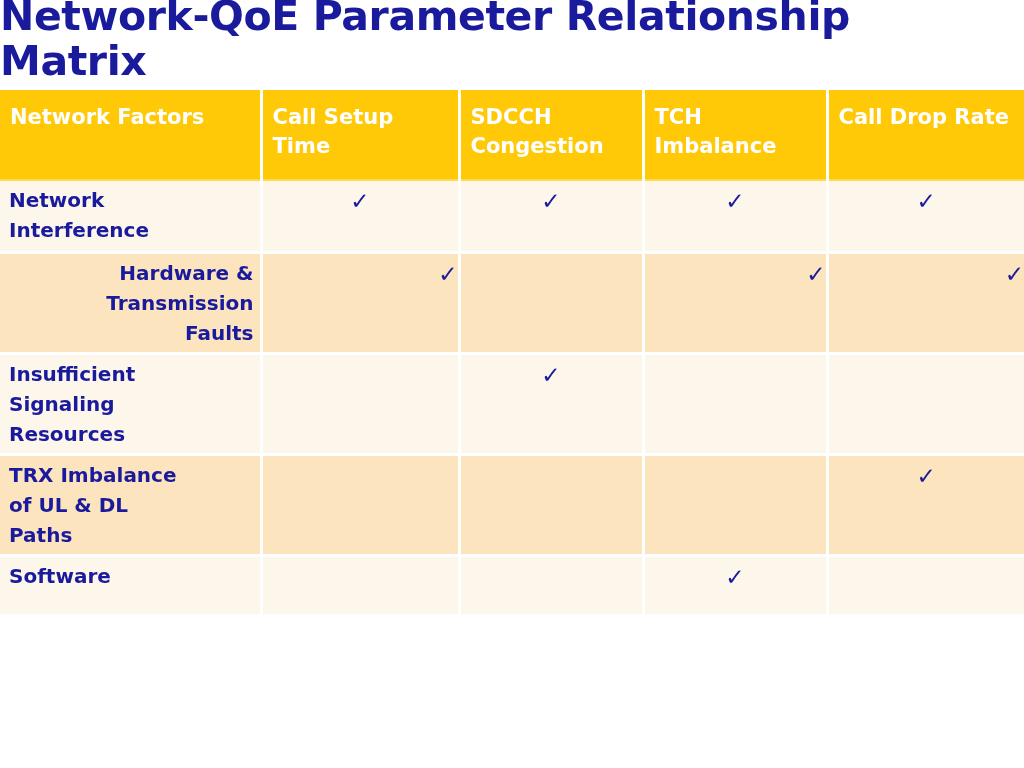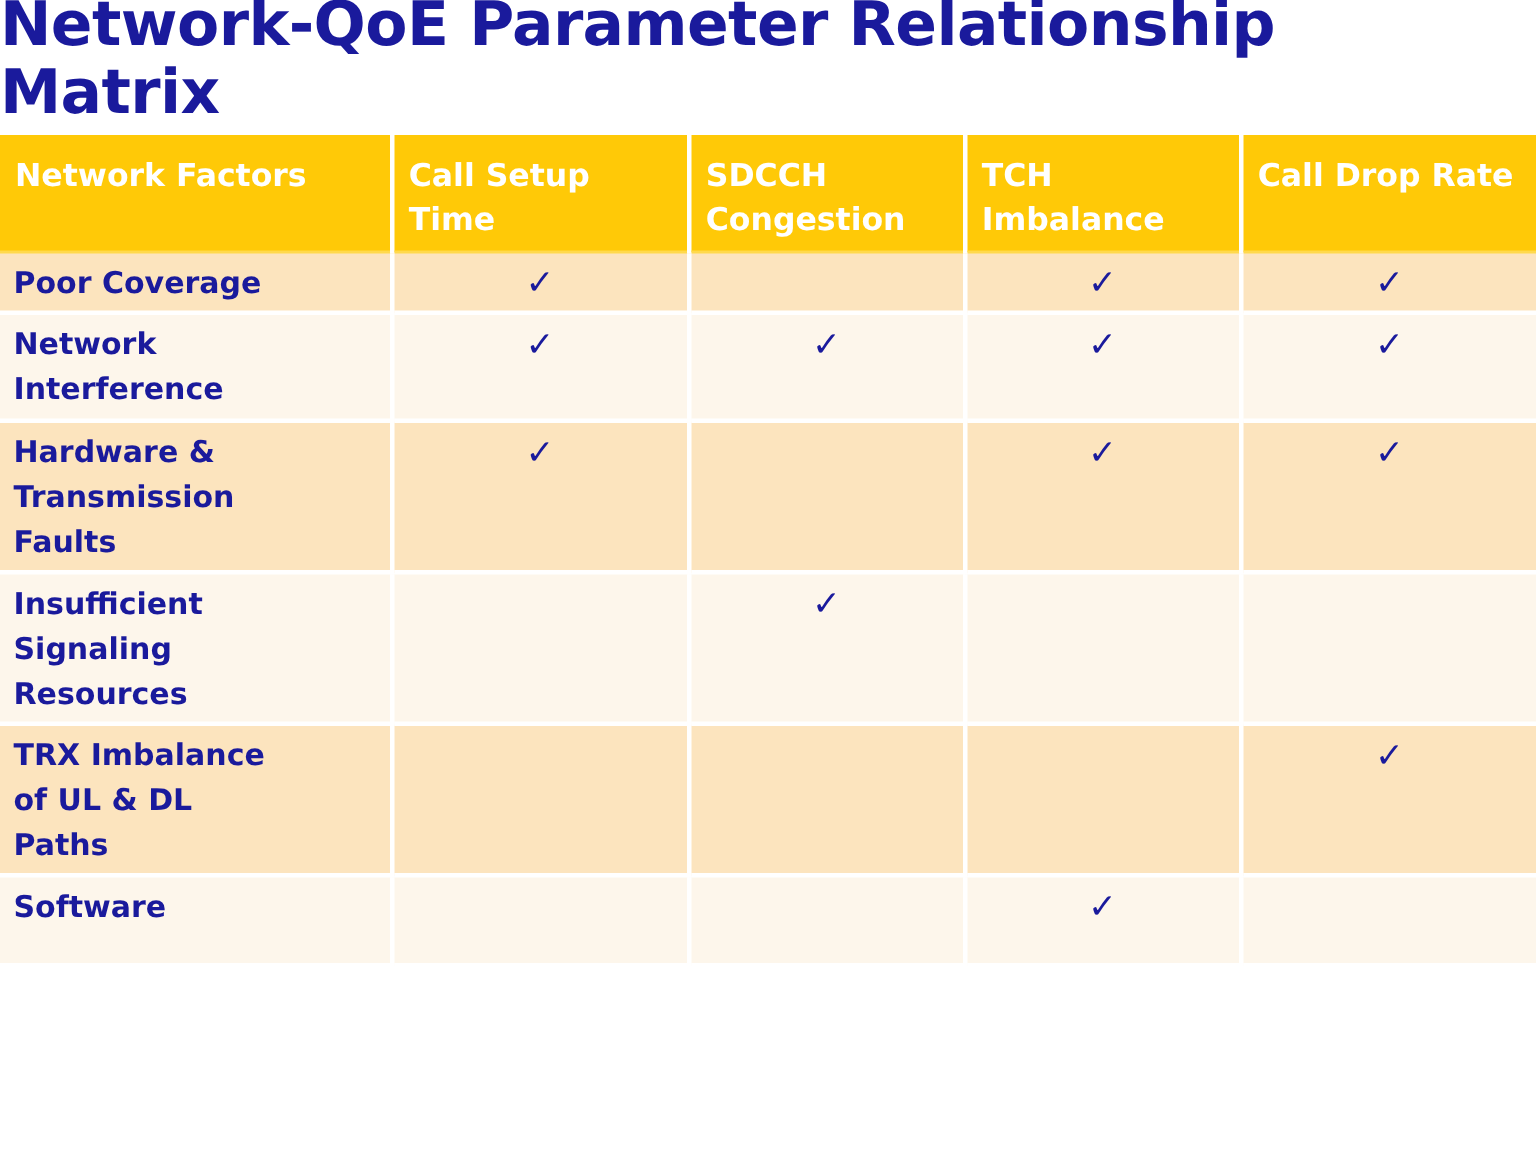--- a/index.html
+++ b/index.html
@@ -48,21 +48,21 @@
   
   #matrix thead th {
     background: #FFC907;
     color: #FFFFFF;
     font-size: 21px;
     line-height: 29px;
     font-weight: bold;
     text-align: left;
     vertical-align: top;
     padding: 13px 10px 0 10px;
-    height: 78px;
+    height: 90px;
     box-sizing: border-box;
     border-right: 3px solid #FFFFFF;
     border-bottom: 2px solid #FFD94D;
   }
   #matrix thead th:last-child { border-right: none; margin-left: 22px; }
 
   
   #matrix tbody td {
     vertical-align: top;
     border-right: 3px solid #FFFFFF;
@@ -93,21 +93,21 @@
     font-size: 23px;
     line-height: 30px;
     padding-top: 5px;
     font-weight: normal;
   }
   .check.empty { visibility: hidden; }
 
   
   tr.r0 td { height: 39px; }
   tr.r1 td { height: 72px; }
-  tr.r2 td { height: 91px; }
+  tr.r2 td { height: 91px; text-align: right; }
   tr.r3 td { height: 84px; margin-top: 20px; }
   tr.r4 td { height: 83px; }
   tr.r5 td { height: 32px; }
   tr.r6 td { height: 100px; }
   tr.r7 td { height: 60px; }
 </style>
 </head>
 <body>
 
 <div id="slide-title">Network-QoE Parameter Relationship Matrix</div>
@@ -124,35 +124,20 @@
     <tr>
       <th>Network Factors</th>
       <th>Call Setup Time</th>
       <th>SDCCH Congestion</th>
       <th>TCH Imbalance</th>
       <th>Call Drop Rate</th>
     </tr>
   </thead>
   <tbody>
 
-    <tr class="r0 shade-dark">
-      <td class="factor-cell">Poor  Coverage</td>
-      <td class="mark-cell">
-          <span class="check">✓</span>
-        </td>
-      <td class="mark-cell">
-          <span class="check empty"></span>
-        </td>
-      <td class="mark-cell">
-          <span class="check">✓</span>
-        </td>
-      <td class="mark-cell">
-          <span class="check">✓</span>
-        </td>
-    </tr>
 
     <tr class="r1 shade-light">
       <td class="factor-cell">Network
 Interference</td>
       <td class="mark-cell">
           <span class="check">✓</span>
         </td>
       <td class="mark-cell">
           <span class="check">✓</span>
         </td>

